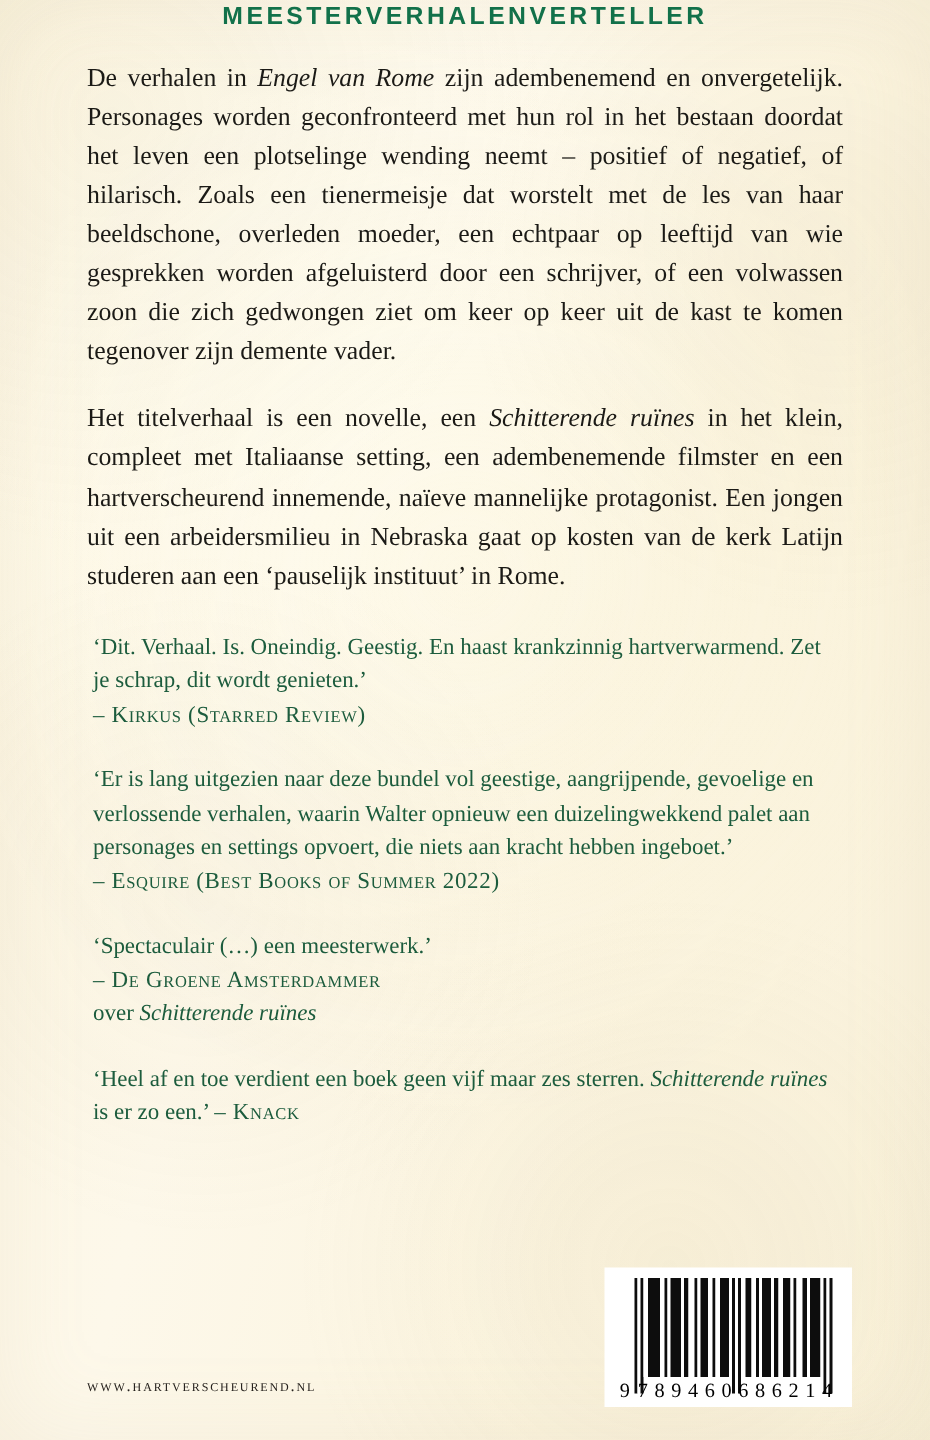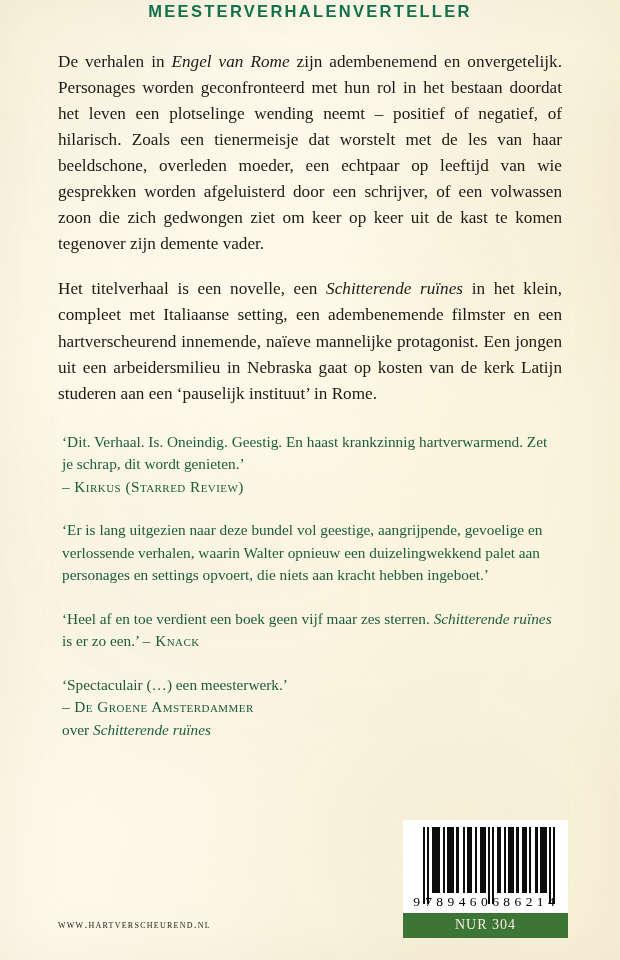--- a/index.html
+++ b/index.html
@@ -62,21 +62,21 @@
     font-weight: bold;
     font-size: 16.5px;
     letter-spacing: 2.3px;
     line-height: 1.45;
     color: #12714a;
   }
   .headline .line { display: block; white-space: nowrap; }
 
   
   .body-copy {
-    margin-top: 25px;
+    margin-top: 15px;
     color: #1b1a16;
     font-size: 17.2px;
     line-height: 1.515;
     text-align: justify;
     text-justify: inter-word;
     hyphens: manual;
   }
   .body-copy p { margin: 0 0 19px 0; }
   .body-copy p:last-child { margin-bottom: 0; }
   .body-copy em { font-style: italic; }
@@ -183,29 +183,29 @@
       <p><span>Het titelverhaal is een novelle, een </span><em>Schitterende ruïnes</em><span> in het klein, compleet met Italiaanse setting, een adembenemende filmster en een hartverscheurend innemende, naïeve mannelijke protagonist. Een jongen uit een arbeidersmilieu in Nebraska gaat op kosten van de kerk Latijn studeren aan een ‘pauselijk instituut’ in Rome.</span></p>
     </div>
 
     <div class="quotes">
 
       <div class="quote-block">
         <p class="quote-text"><span>‘Dit. Verhaal. Is. Oneindig. Geestig. En haast krankzinnig hartverwarmend. Zet je schrap, dit wordt genieten.’</span><span class="attrib attrib-line">– Kirkus (Starred Review)</span></p>
       </div>
 
       <div class="quote-block">
-        <p class="quote-text"><span>‘Er is lang uitgezien naar deze bundel vol geestige, aangrijpende, gevoelige en verlossende verhalen, waarin Walter opnieuw een duizelingwekkend palet aan personages en settings opvoert, die niets aan kracht hebben ingeboet.’</span></p>
+        <p class="quote-text"><span>‘Er is lang uitgezien naar deze bundel vol geestige, aangrijpende, gevoelige en verlossende verhalen, waarin Walter opnieuw een duizelingwekkend palet aan personages en settings opvoert, die niets aan kracht hebben ingeboet.’</span><span class="attrib attrib-line">– Esquire (Best Books of Summer 2022)</span></p>
+      </div>
+
+      <div class="quote-block">
+        <p class="quote-text"><span>‘Spectaculair (…) een meesterwerk.’</span><span class="attrib attrib-line">– De Groene Amsterdammer</span><span class="over-line"><span class="over-word">over </span><span>Schitterende ruïnes</span></span></p>
       </div>
 
       <div class="quote-block">
         <p class="quote-text"><span>‘Heel af en toe verdient een boek geen vijf maar zes sterren. </span><em>Schitterende ruïnes</em><span> is er zo een.’ </span><span class="attrib-inline">– Knack</span></p>
-      </div>
-
-      <div class="quote-block">
-        <p class="quote-text"><span>‘Spectaculair (…) een meesterwerk.’</span><span class="attrib attrib-line">– De Groene Amsterdammer</span><span class="over-line"><span class="over-word">over </span><span>Schitterende ruïnes</span></span></p>
       </div>
 
     </div>
   </div>
 
   <div class="footer-url">www.hartverscheurend.nl</div>
 
   <div class="barcode-wrap">
     <div class="barcode-panel">
       <div class="bars" id="bars">
@@ -266,15 +266,14 @@
         <span class="d-group g2" id="isbn-g2">
             <span>6</span>
             <span>8</span>
             <span>6</span>
             <span>2</span>
             <span>1</span>
             <span>4</span>
           </span>
       </div>
     </div>
-    <div class="nur-band">NUR 304</div>
   </div>
 </div>
 
 </body></html>

